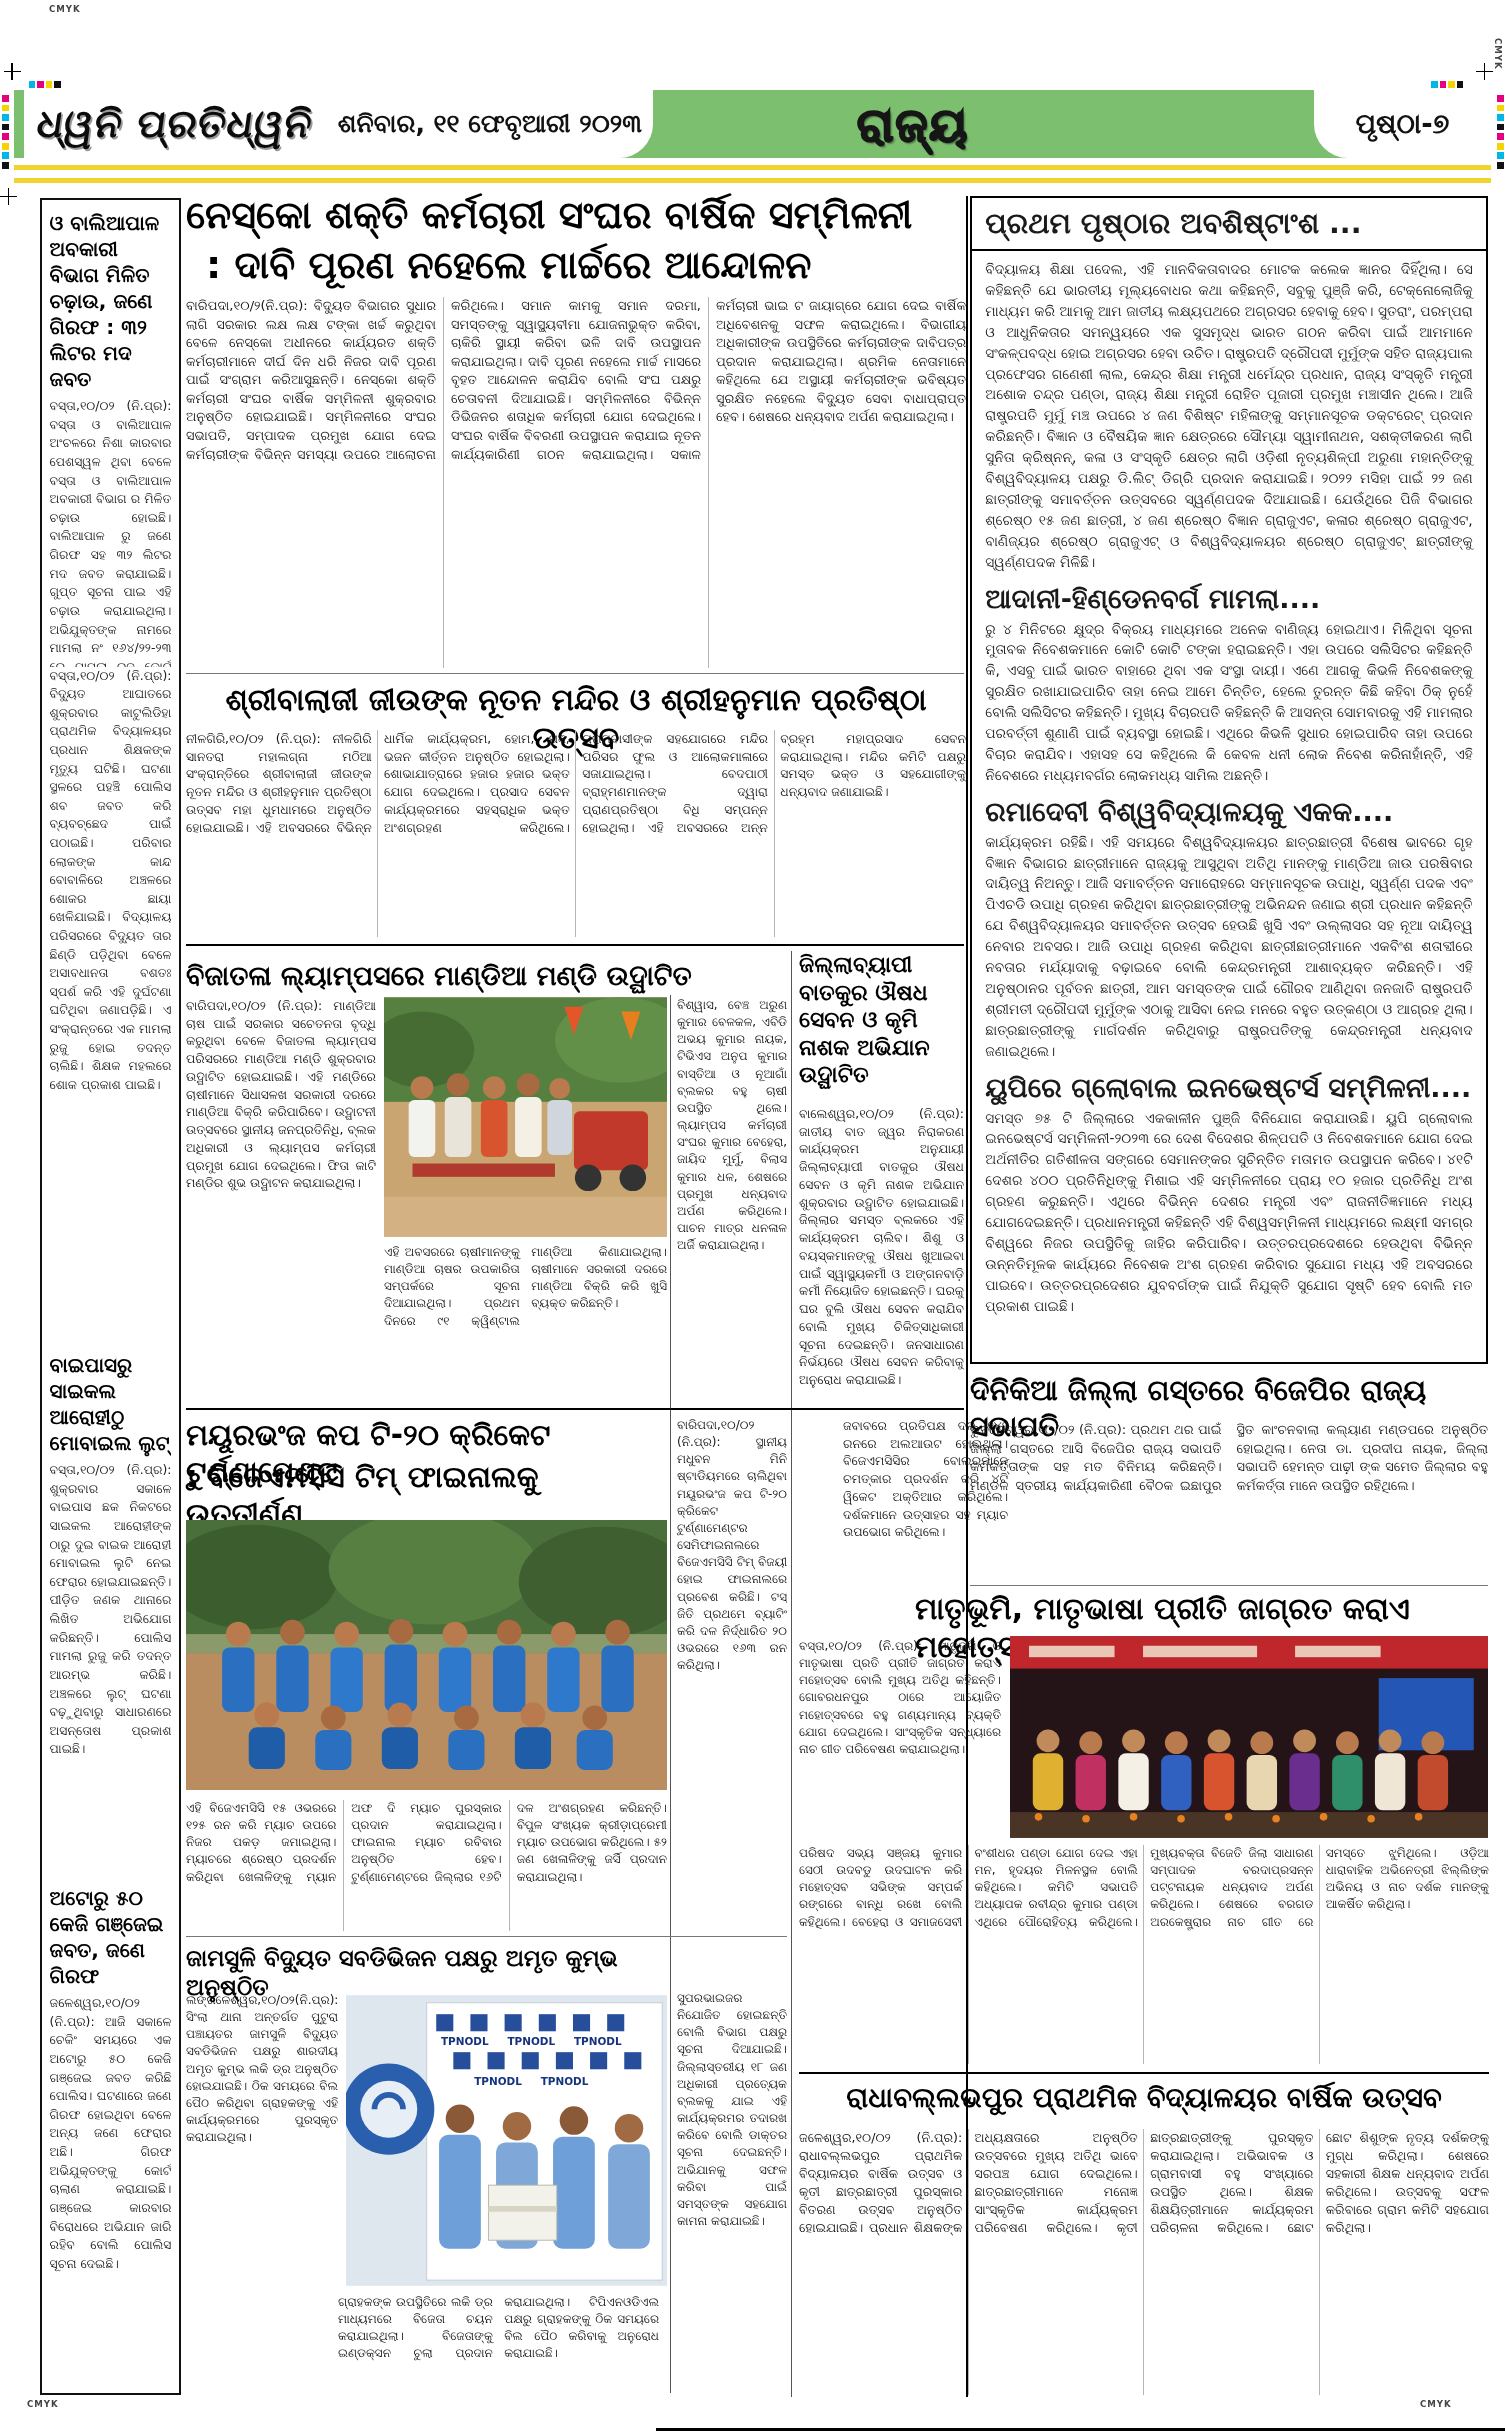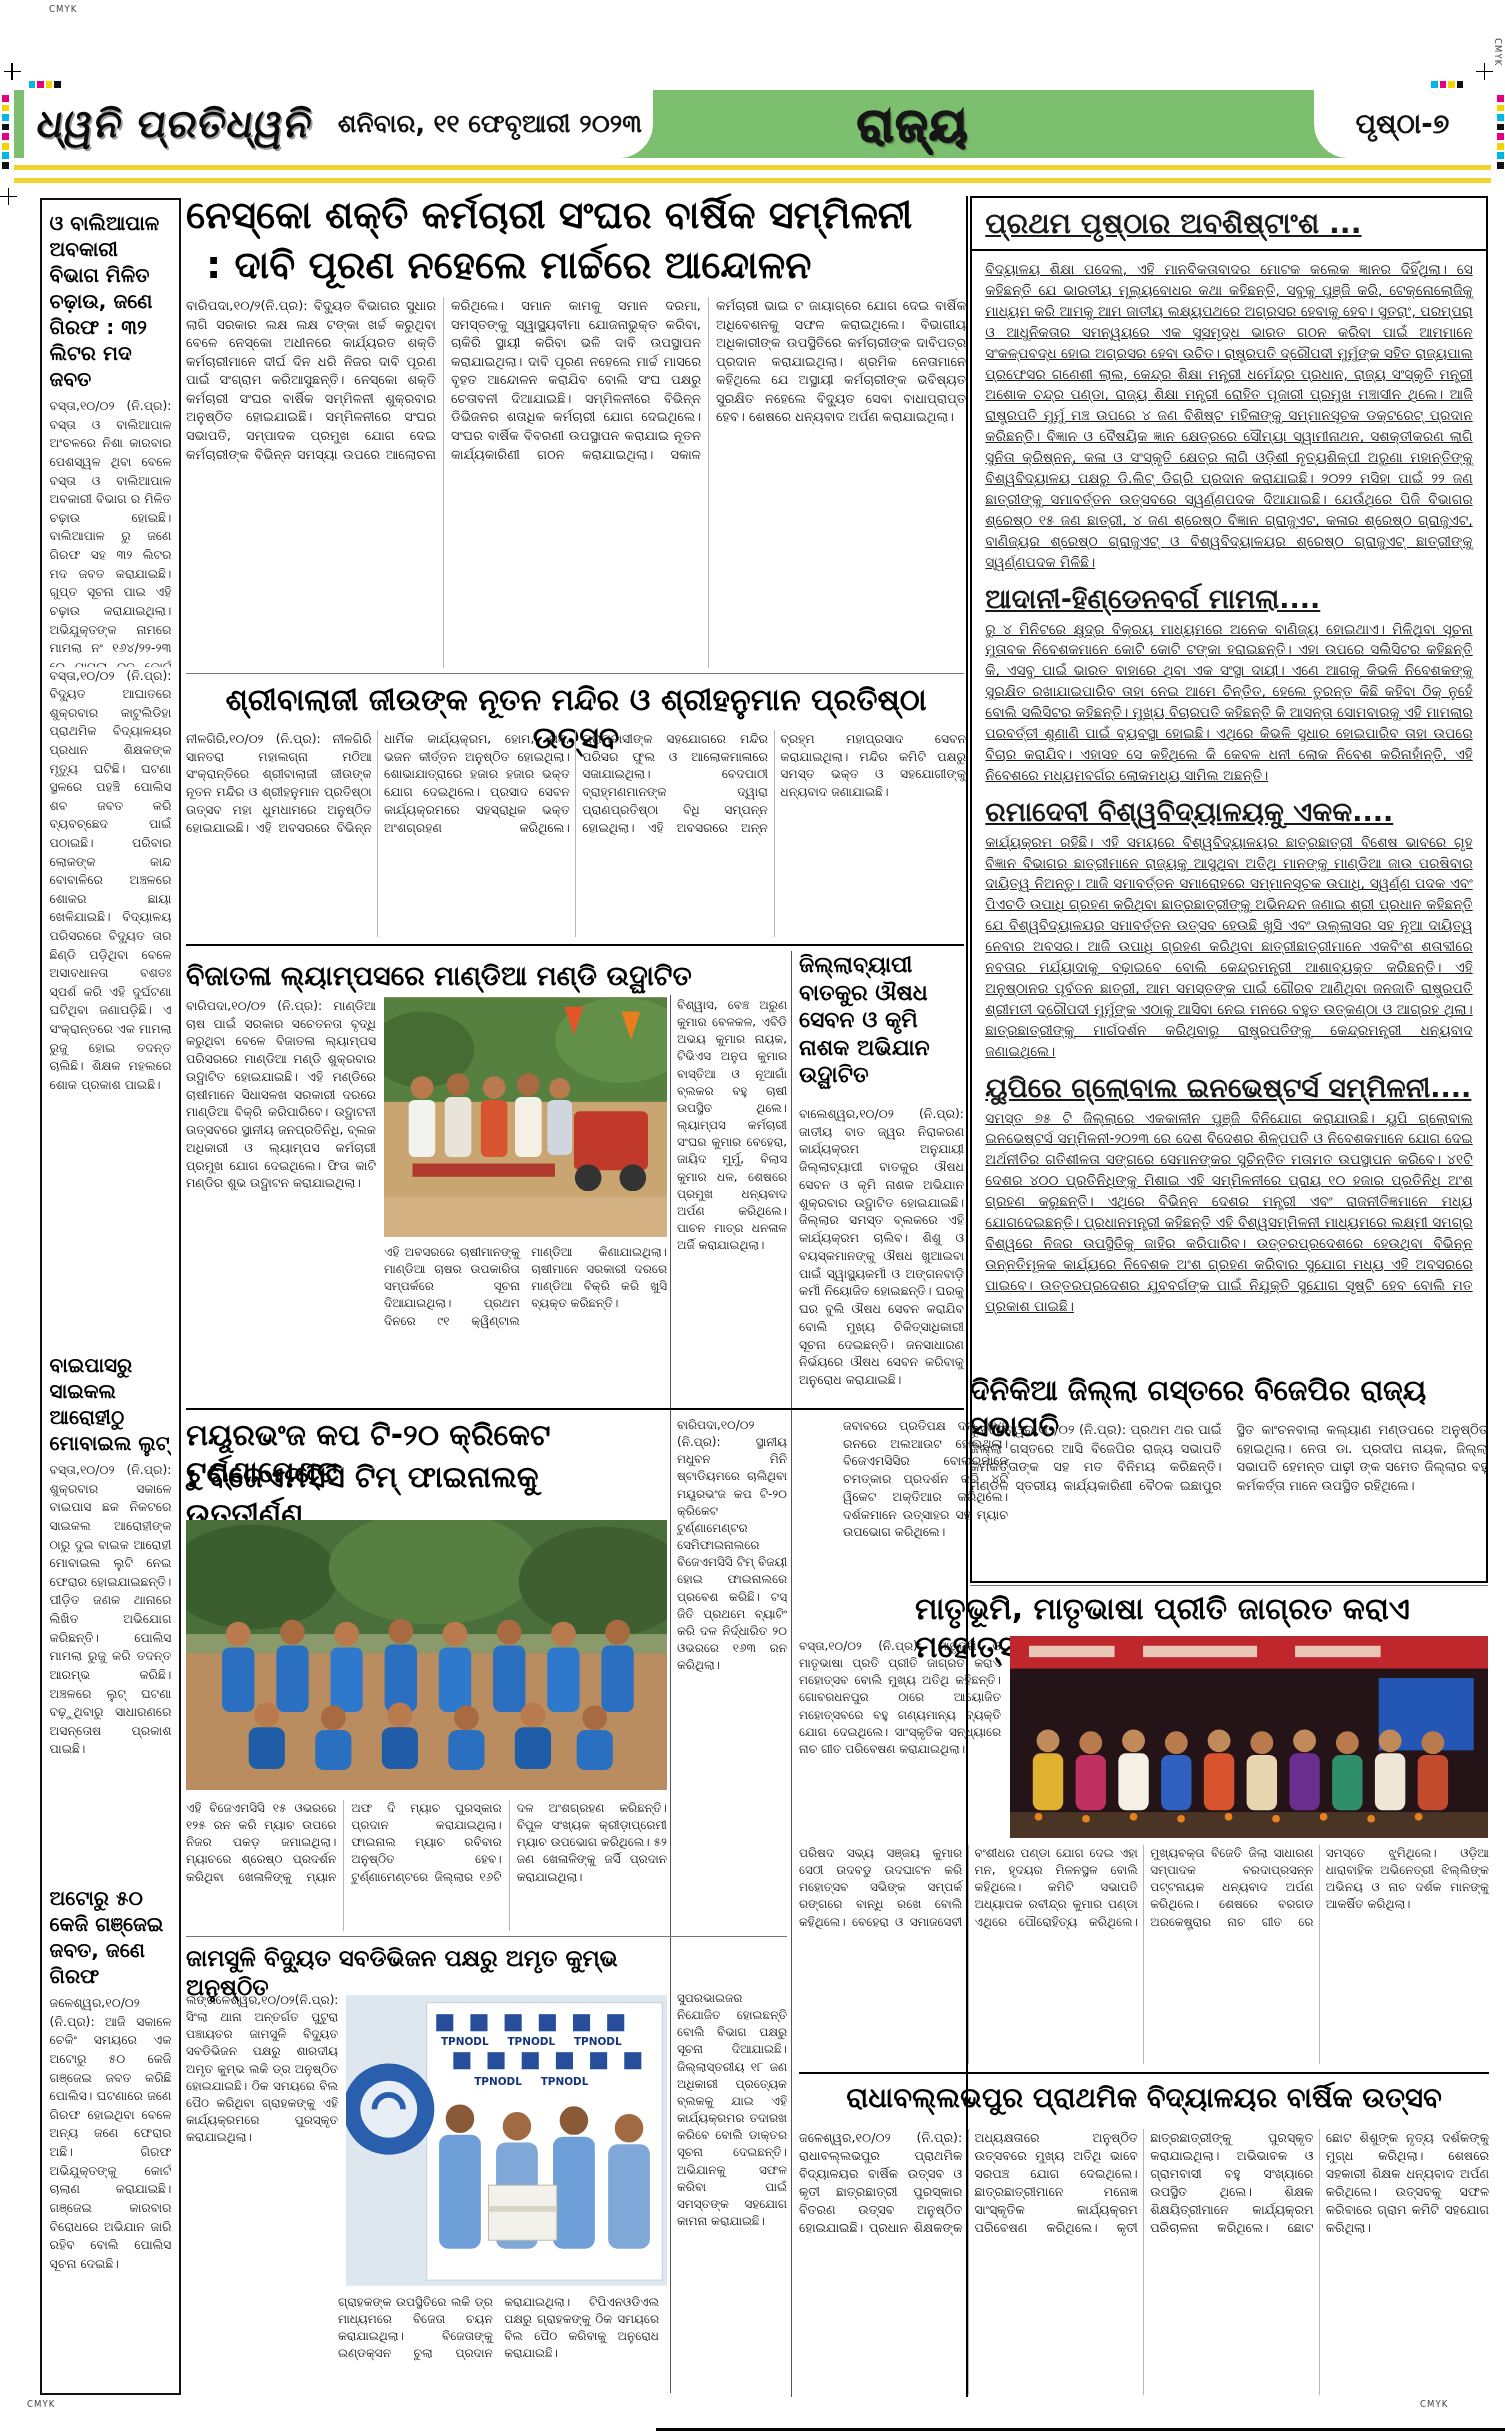--- a/index.html
+++ b/index.html
@@ -4,21 +4,21 @@
 <style>
   html,body{margin:0;padding:0;background:#e9e9e9;}
   #paper{position:relative;width:1506px;height:2435px;background:#ffffff;margin:0 auto;
          font-family:"DejaVu Sans",sans-serif;color:#1a1a1a;overflow:hidden;}
   .abs{position:absolute;}
   
   .regplus{width:17px;height:17px;}
   .regplus:before,.regplus:after{content:"";position:absolute;background:#000;}
   .regplus:before{left:7.6px;top:0;width:1.9px;height:17px;}
   .regplus:after{left:0;top:7.6px;width:17px;height:1.9px;}
-  .cmyk-label{font-size:8.6px;letter-spacing:1px;color:#444;font-weight:normal;}
+  .cmyk-label{font-size:8.6px;letter-spacing:1px;color:#444;font-weight:bold;}
   .cmyk-label.vert{writing-mode:vertical-rl;}
   .swatch-row{display:flex;gap:1.9px;}
   .swatch-col{display:flex;flex-direction:column;gap:2.9px;}
   .sw{width:6.7px;height:6.7px;}
   .sw.c{background:#00b7e8;} .sw.m{background:#e6007e;} .sw.y{background:#f5d400;} .sw.k{background:#111;}
   
   .green-bar{background:#7cc06f;}
   .mast-white-left{background:#fff;border-radius:0 0 34px 0;display:flex;align-items:center;gap:25px;padding-left:13.3px;}
   .mast-white-right{background:#fff;border-radius:0 0 0 34px;display:flex;align-items:center;justify-content:center;}
   .logo-text{font-size:39px;font-weight:900;transform:skewX(-8deg);letter-spacing:1px;color:#0b0b0b;
@@ -264,21 +264,21 @@
       <circle cx="240" cy="132" r="15" fill="#8a5a38"></circle>
         <rect x="218" y="149" width="44" height="118" rx="10" fill="#6f9fd8"></rect>
       <circle cx="298" cy="140" r="15" fill="#a06a42"></circle>
         <rect x="276" y="157" width="44" height="110" rx="10" fill="#7fa8d9"></rect>
     </g>
     <rect x="150" y="200" width="72" height="58" fill="#f2f1ea" stroke="#b9b6a8"></rect>
     <rect x="150" y="222" width="72" height="6" fill="#d8d4c4"></rect>
   </svg>
   <div class="abs bt cols2" style="left:338px;top:2294px;width:321px;height:99px;font-size:12px;">ଗ୍ରାହକଙ୍କ ଉପସ୍ଥିତିରେ ଲକି ଡ୍ର ମାଧ୍ୟମରେ ବିଜେତା ଚୟନ କରାଯାଇଥିଲା। ବିଜେତାଙ୍କୁ ଇଣ୍ଡକ୍ସନ ଚୁଲା ପ୍ରଦାନ କରାଯାଇଥିଲା। ଟିପିଏନଓଡିଏଲ ପକ୍ଷରୁ ଗ୍ରାହକଙ୍କୁ ଠିକ ସମୟରେ ବିଲ ପୈଠ କରିବାକୁ ଅନୁରୋଧ କରାଯାଇଛି।</div>
 
-  <div class="abs cont-box" style="left:970px;top:196px;width:518px;height:1387px;text-decoration:underline;">
+  <div class="abs cont-box" style="left:970px;top:196px;width:518px;height:1168px;">
     <div class="cont-title">ପ୍ରଥମ ପୃଷ୍ଠାର ଅବଶିଷ୍ଟାଂଶ ...</div>
     <div>
       <div class="cont-body">ବିଦ୍ୟାଳୟ ଶିକ୍ଷା ପଦେଲ, ଏହି ମାନବିକତାବାଦର ମୋଟକ କଲେକ ଜ୍ଞାନର ଦିହିଁଥିଲା। ସେ କହିଛନ୍ତି ଯେ ଭାରତୀୟ ମୂଲ୍ୟବୋଧର କଥା କହିଛନ୍ତି, ସବୁକୁ ପୁଞ୍ଜି କରି, ଟେକ୍ନୋଲୋଜିକୁ ମାଧ୍ୟମ କରି ଆମକୁ ଆମ ଜାତୀୟ ଲକ୍ଷ୍ୟପଥରେ ଅଗ୍ରସର ହେବାକୁ ହେବ। ସୁତରାଂ, ପରମ୍ପରା ଓ ଆଧୁନିକତାର ସମନ୍ୱୟରେ ଏକ ସୁସମୃଦ୍ଧ ଭାରତ ଗଠନ କରିବା ପାଇଁ ଆମମାନେ ସଂକଳ୍ପବଦ୍ଧ ହୋଇ ଅଗ୍ରସର ହେବା ଉଚିତ। ରାଷ୍ଟ୍ରପତି ଦ୍ରୌପଦୀ ମୁର୍ମୁଙ୍କ ସହିତ ରାଜ୍ୟପାଲ ପ୍ରଫେସର ଗଣେଶୀ ଲାଲ, କେନ୍ଦ୍ର ଶିକ୍ଷା ମନ୍ତ୍ରୀ ଧର୍ମେନ୍ଦ୍ର ପ୍ରଧାନ, ରାଜ୍ୟ ସଂସ୍କୃତି ମନ୍ତ୍ରୀ ଅଶୋକ ଚନ୍ଦ୍ର ପଣ୍ଡା, ରାଜ୍ୟ ଶିକ୍ଷା ମନ୍ତ୍ରୀ ରୋହିତ ପୂଜାରୀ ପ୍ରମୁଖ ମଞ୍ଚାସୀନ ଥିଲେ। ଆଜି ରାଷ୍ଟ୍ରପତି ମୁର୍ମୁ ମଞ୍ଚ ଉପରେ ୪ ଜଣ ବିଶିଷ୍ଟ ମହିଳାଙ୍କୁ ସମ୍ମାନସୂଚକ ଡକ୍ଟରେଟ୍ ପ୍ରଦାନ କରିଛନ୍ତି। ବିଜ୍ଞାନ ଓ ବୈଷୟିକ ଜ୍ଞାନ କ୍ଷେତ୍ରରେ ସୌମ୍ୟା ସ୍ୱାମୀନାଥନ, ସଶକ୍ତୀକରଣ ଲାଗି ସୁନିତା କ୍ରିଷ୍ନନ୍, କଳା ଓ ସଂସ୍କୃତି କ୍ଷେତ୍ର ଲାଗି ଓଡ଼ିଶୀ ନୃତ୍ୟଶିଳ୍ପୀ ଅରୁଣା ମହାନ୍ତିଙ୍କୁ ବିଶ୍ୱବିଦ୍ୟାଳୟ ପକ୍ଷରୁ ଡି.ଲିଟ୍ ଡିଗ୍ରି ପ୍ରଦାନ କରାଯାଇଛି। ୨୦୨୨ ମସିହା ପାଇଁ ୨୨ ଜଣ ଛାତ୍ରୀଙ୍କୁ ସମାବର୍ତ୍ତନ ଉତ୍ସବରେ ସ୍ୱର୍ଣ୍ଣପଦକ ଦିଆଯାଇଛି। ଯେଉଁଥିରେ ପିଜି ବିଭାଗର ଶ୍ରେଷ୍ଠ ୧୫ ଜଣ ଛାତ୍ରୀ, ୪ ଜଣ ଶ୍ରେଷ୍ଠ ବିଜ୍ଞାନ ଗ୍ରାଜୁଏଟ, କଳାର ଶ୍ରେଷ୍ଠ ଗ୍ରାଜୁଏଟ, ବାଣିଜ୍ୟର ଶ୍ରେଷ୍ଠ ଗ୍ରାଜୁଏଟ୍ ଓ ବିଶ୍ୱବିଦ୍ୟାଳୟର ଶ୍ରେଷ୍ଠ ଗ୍ରାଜୁଏଟ୍ ଛାତ୍ରୀଙ୍କୁ ସ୍ୱର୍ଣ୍ଣପଦକ ମିଳିଛି।</div>
     </div>
     <div>
       <div class="cont-sub">ଆଦାନୀ-ହିଣ୍ଡେନବର୍ଗ ମାମଲା....</div>
       <div class="cont-body">ରୁ ୪ ମିନିଟରେ କ୍ଷୁଦ୍ର ବିକ୍ରୟ ମାଧ୍ୟମରେ ଅନେକ ବାଣିଜ୍ୟ ହୋଇଥାଏ। ମିଳିଥିବା ସୂଚନା ମୁତାବକ ନିବେଶକମାନେ କୋଟି କୋଟି ଟଙ୍କା ହରାଇଛନ୍ତି। ଏହା ଉପରେ ସଲିସିଟର କହିଛନ୍ତି କି, ଏସବୁ ପାଇଁ ଭାରତ ବାହାରେ ଥିବା ଏକ ସଂସ୍ଥା ଦାୟୀ। ଏଣେ ଆଗକୁ କିଭଳି ନିବେଶକଙ୍କୁ ସୁରକ୍ଷିତ ରଖାଯାଇପାରିବ ତାହା ନେଇ ଆମେ ଚିନ୍ତିତ, ହେଲେ ତୁରନ୍ତ କିଛି କହିବା ଠିକ୍ ନୁହେଁ ବୋଲି ସଲିସିଟର କହିଛନ୍ତି। ମୁଖ୍ୟ ବିଚାରପତି କହିଛନ୍ତି କି ଆସନ୍ତା ସୋମବାରକୁ ଏହି ମାମଲାର ପରବର୍ତ୍ତୀ ଶୁଣାଣି ପାଇଁ ବ୍ୟବସ୍ଥା ହୋଇଛି। ଏଥିରେ କିଭଳି ସୁଧାର ହୋଇପାରିବ ତାହା ଉପରେ ବିଚାର କରାଯିବ। ଏହାସହ ସେ କହିଥିଲେ କି କେବଳ ଧନୀ ଲୋକ ନିବେଶ କରିନାହାଁନ୍ତି, ଏହି ନିବେଶରେ ମଧ୍ୟମବର୍ଗର ଲୋକମଧ୍ୟ ସାମିଲ ଅଛନ୍ତି।</div>
     </div>
     <div>
       <div class="cont-sub">ରମାଦେବୀ ବିଶ୍ୱବିଦ୍ୟାଳୟକୁ ଏକକ....</div>

